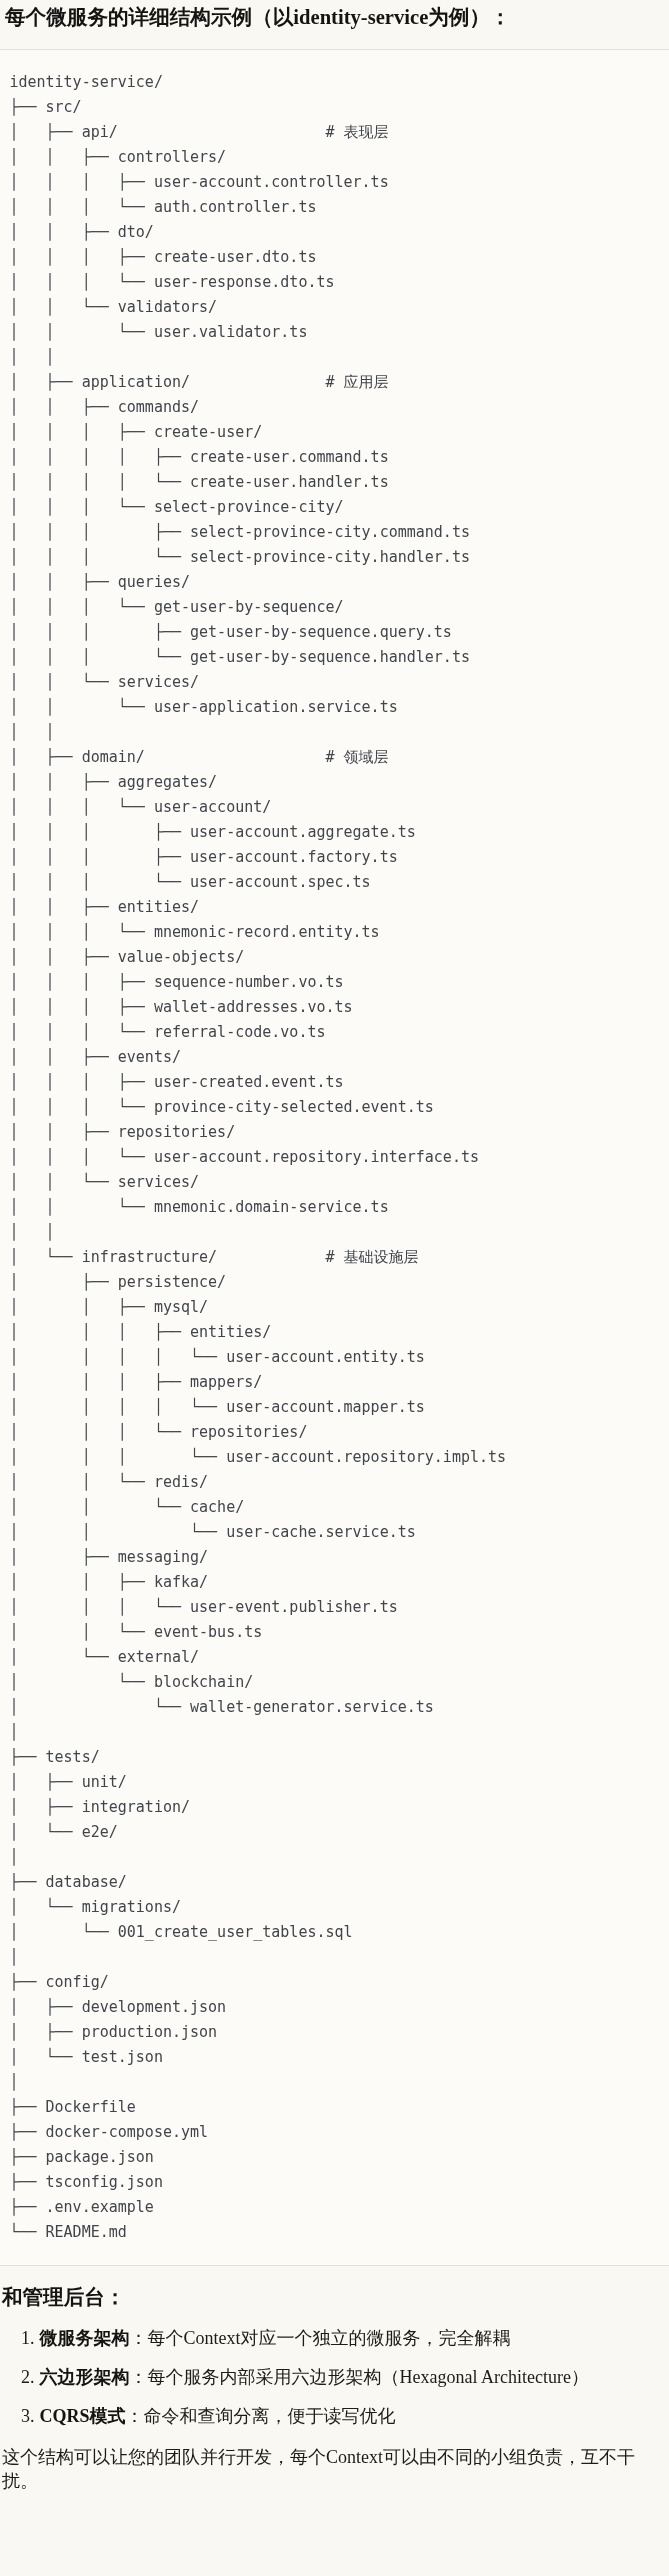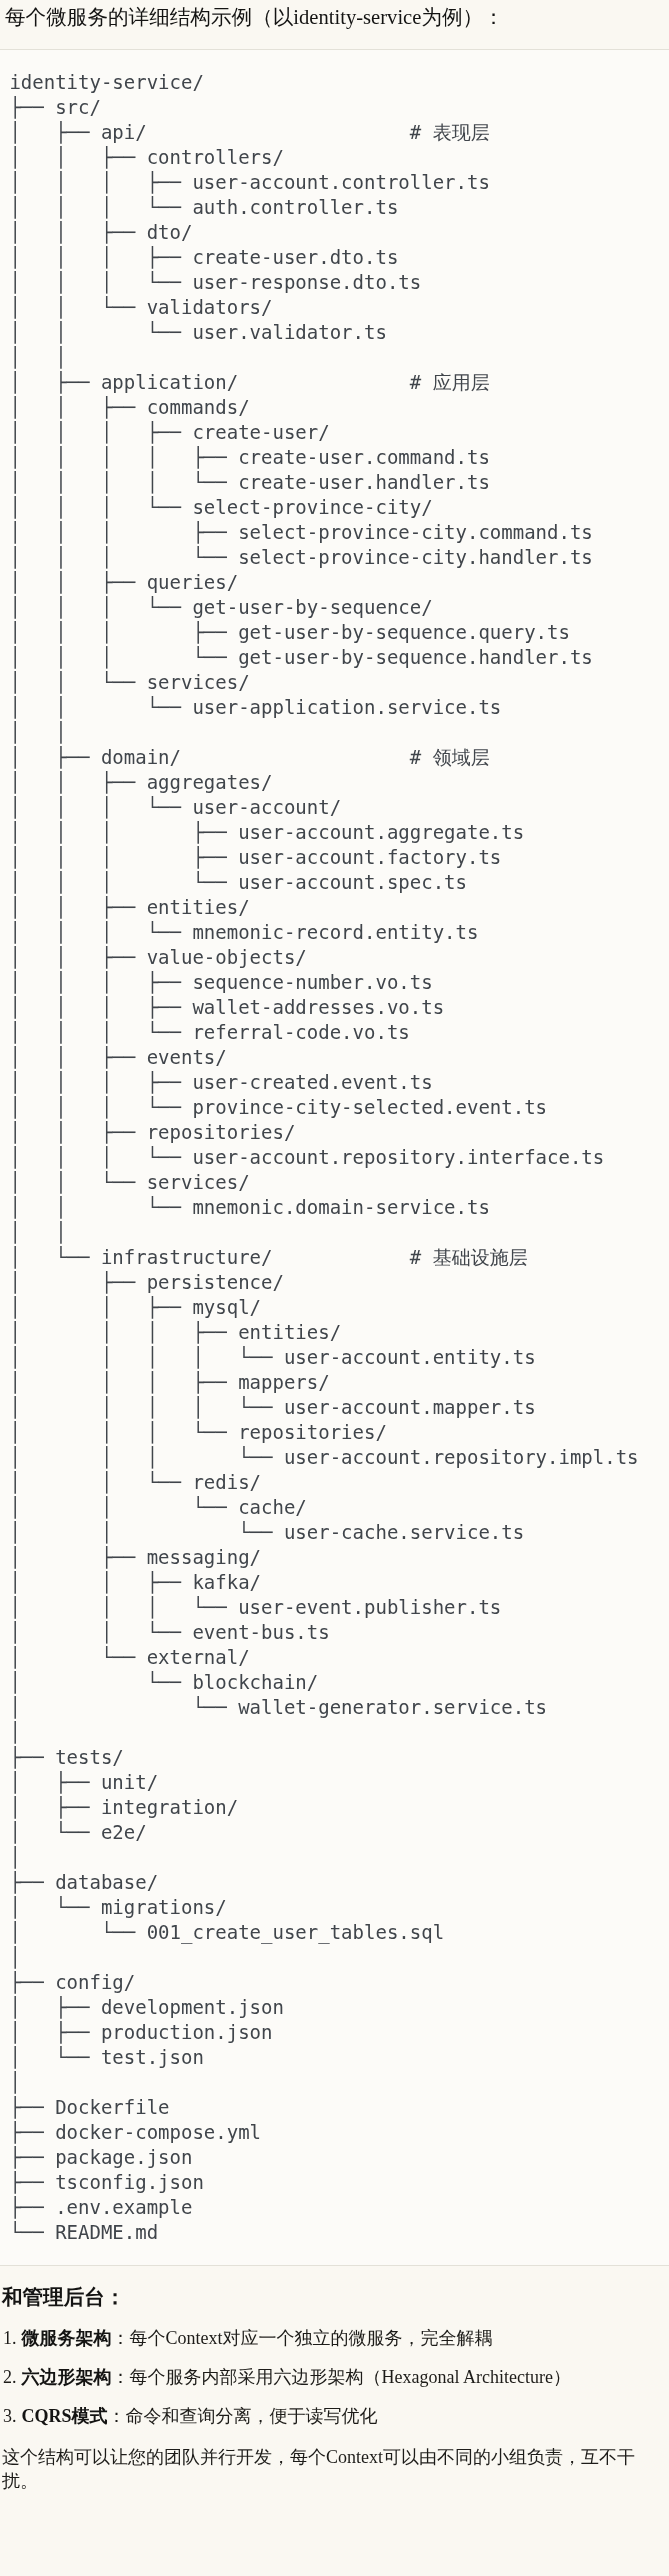--- a/index.html
+++ b/index.html
@@ -10,52 +10,52 @@
     font-family: "Liberation Serif", "DejaVu Serif", serif;
   }
   .page {
     width: 669px;
     padding-top: 3.8px;
     box-sizing: border-box;
   }
   .page-title {
     font-size: 20.6px;
     line-height: 27.5px;
-    font-weight: 400;
+    font-weight: 700;
     color: #141413;
     margin: 0 0 0 5px;
     font-family: "Liberation Serif", "DejaVu Serif", serif;
   }
   .code-block {
     margin-top: 17.5px;
     background: #fcfbf8;
     border-top: 0.6px solid #e3e1d8;
     border-bottom: 0.6px solid #e3e1d8;
     overflow: hidden;
   }
   .code-block pre {
     margin: 0;
     padding: 20px 6.3px 20px 9.4px;
     font-family: "DejaVu Sans Mono", "Liberation Mono", monospace;
-    font-size: 19px;
+    font-size: 15px;
     line-height: 25px;
     color: #40454b;
     white-space: pre;
   }
   .notes-heading {
     font-size: 20.6px;
     line-height: 25px;
     font-weight: 700;
     color: #141413;
     margin: 19px 0 0 1.9px;
   }
   .notes-list {
     list-style: none;
     margin: 16.3px 0 0 0;
-    padding: 0 0 0 3px;
+    padding: 0 0 0 21px;
   }
   .note-item {
     font-size: 18px;
     line-height: 24px;
     margin-bottom: 15px;
     color: #1d1c19;
   }
   .note-item .note-num {
     margin-right: 5px;
   }

